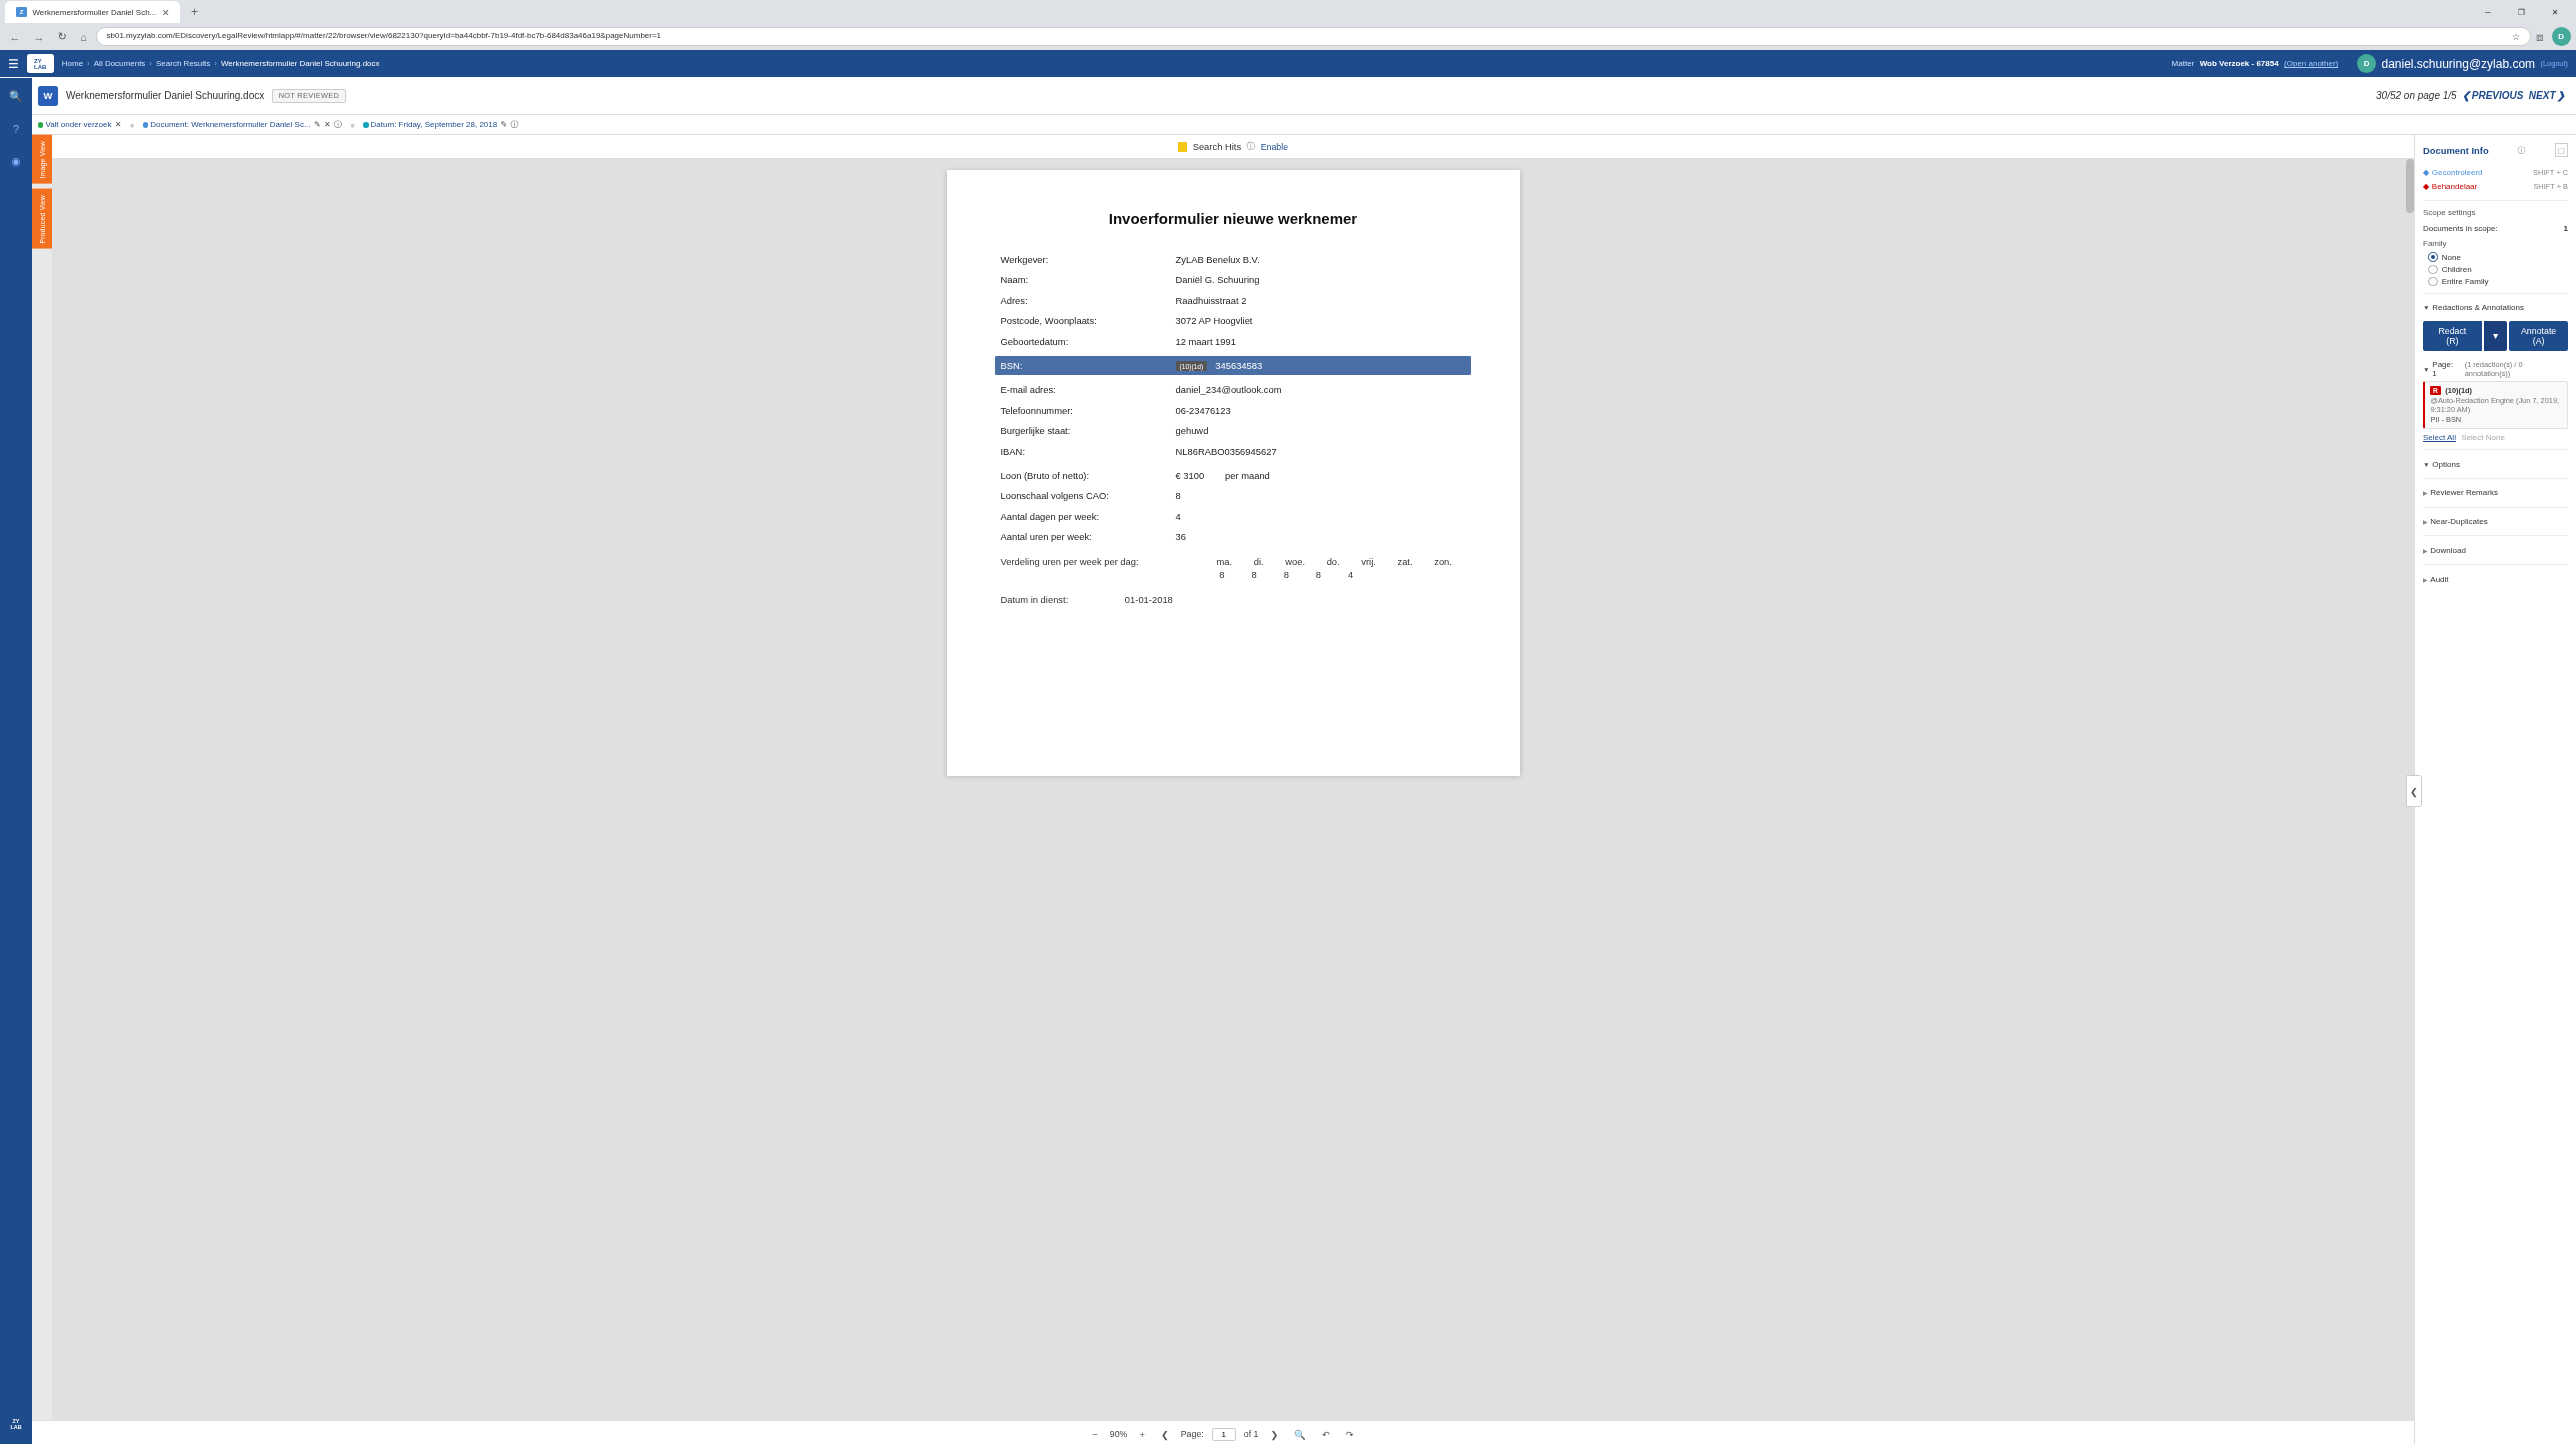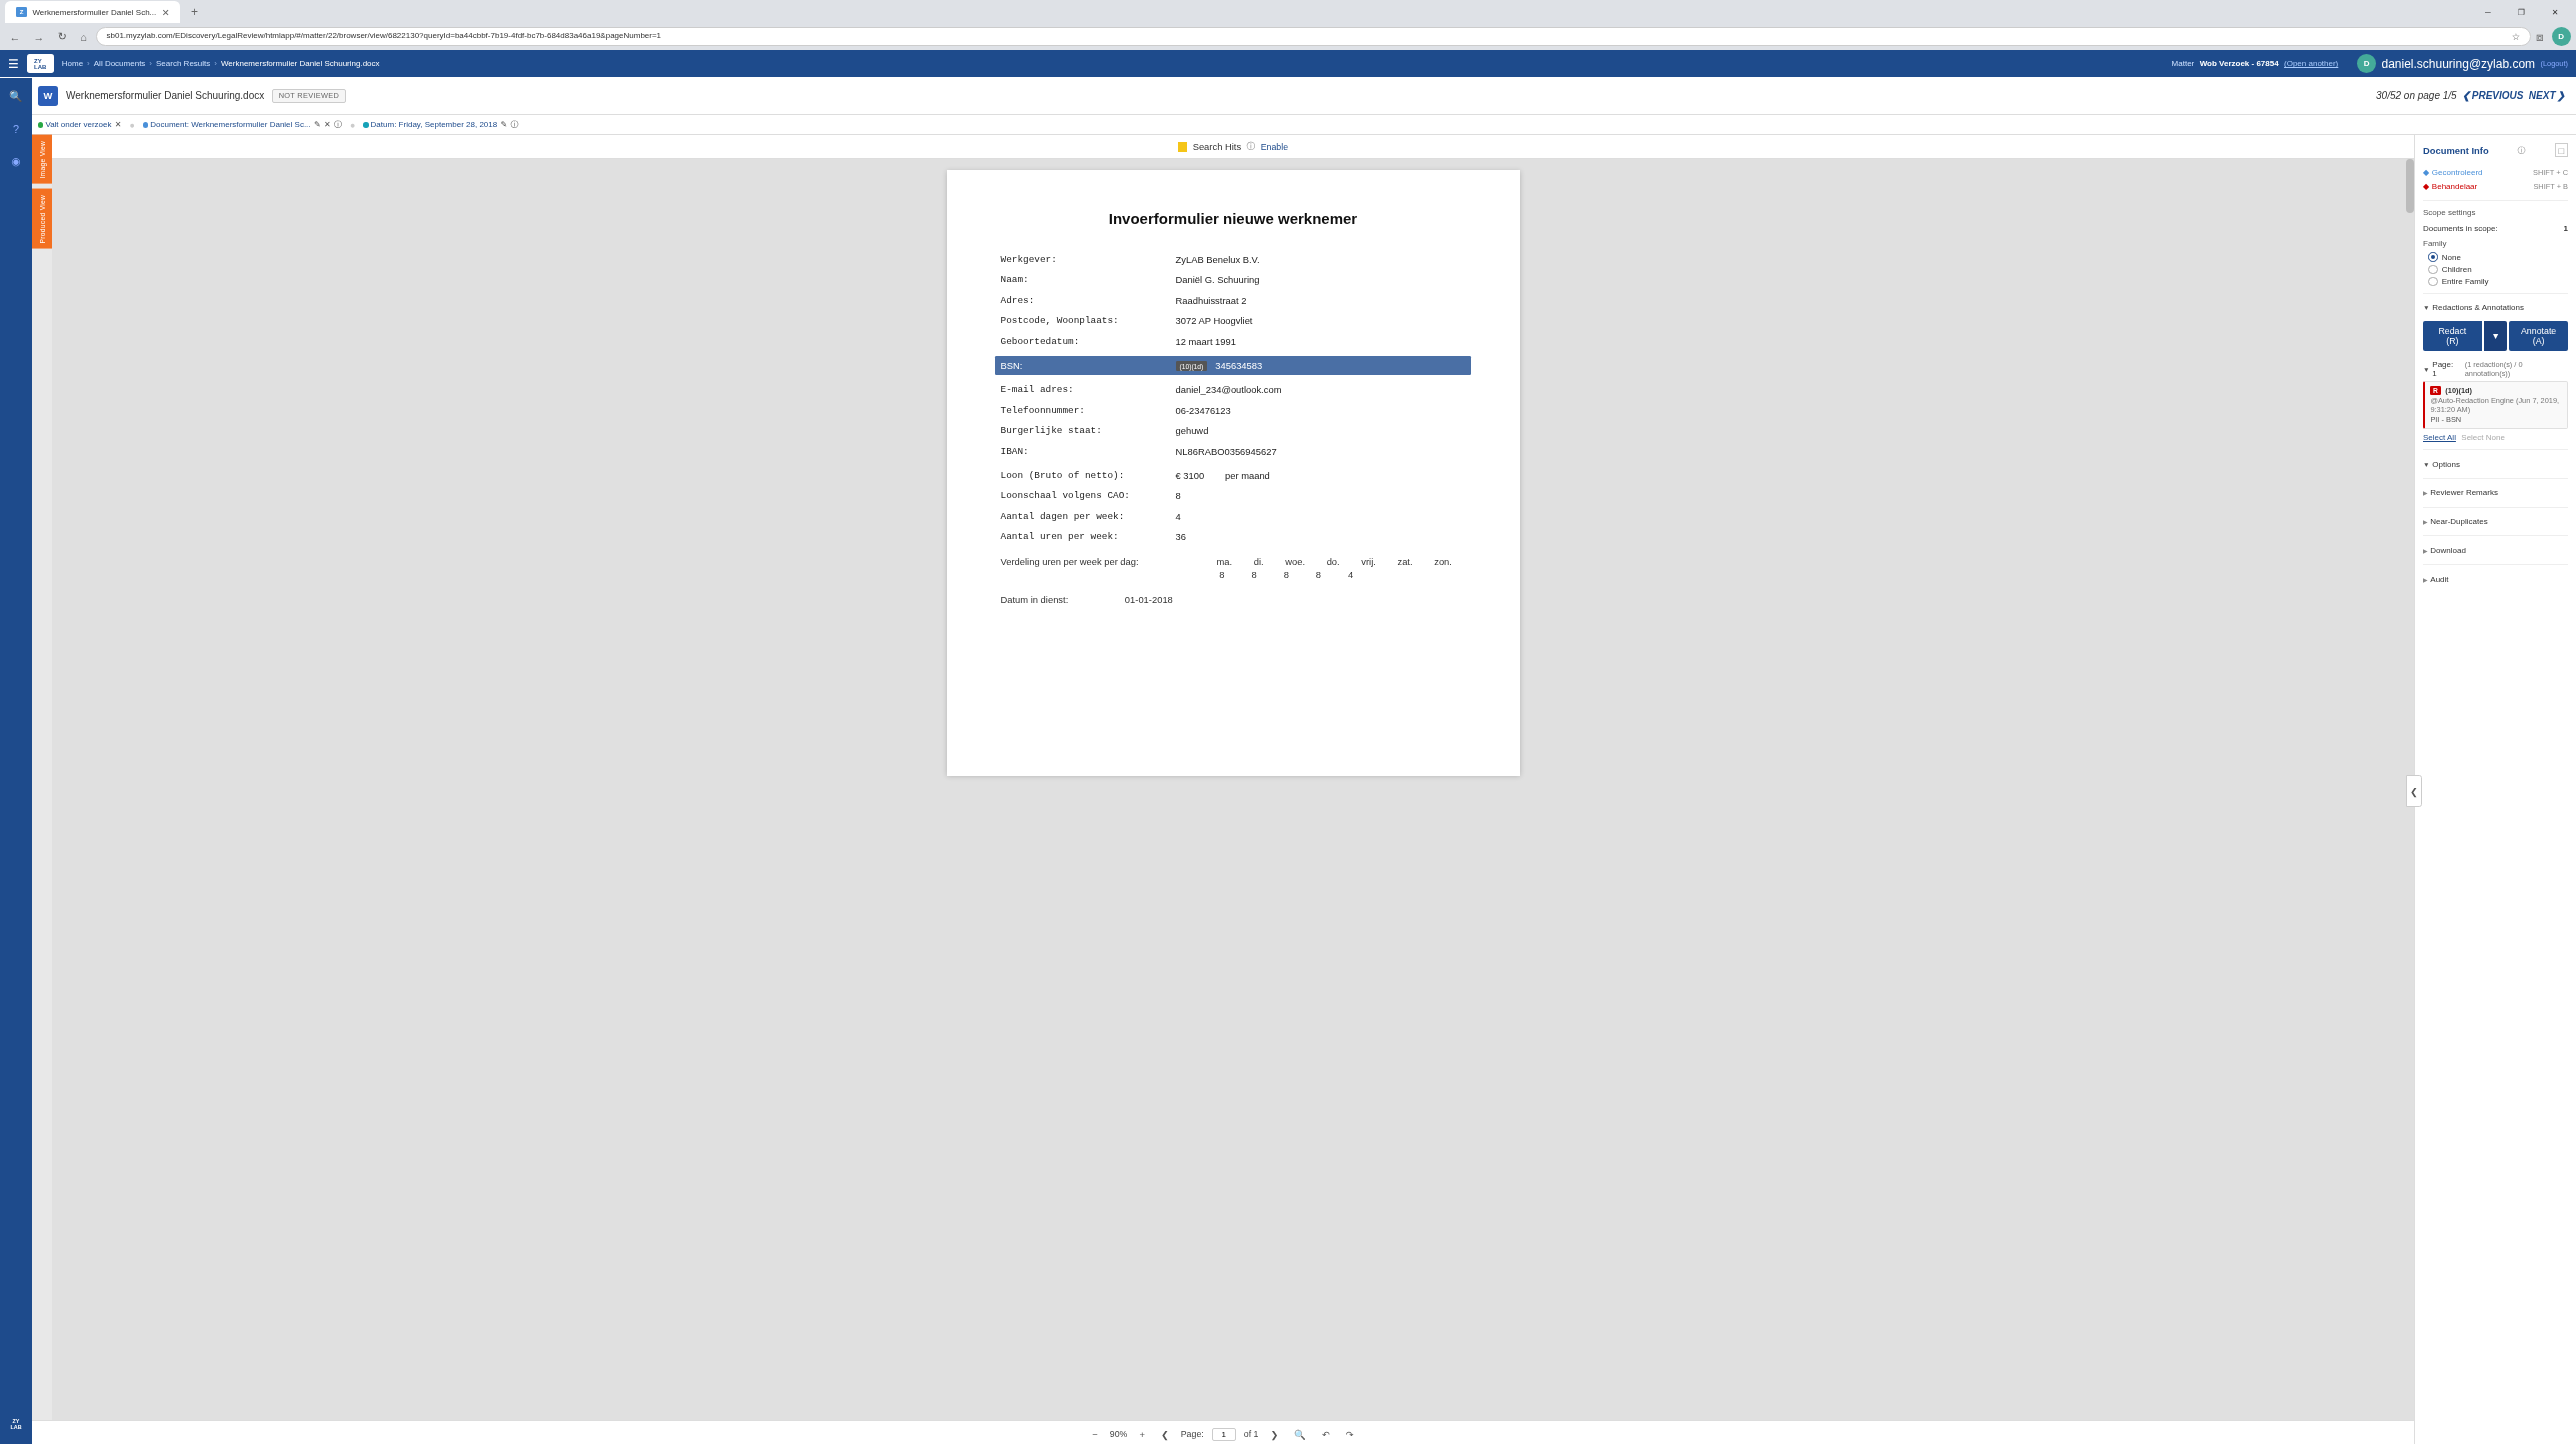--- a/index.html
+++ b/index.html
@@ -73,21 +73,21 @@
     .search-hit-marker { width: 9.4px; height: 9.4px; background: #f5c518; display: inline-block; }
     .search-hits-label { font-size: 9.4px; font-weight: 500; color: #333; }
     .search-hits-info { color: #888; font-size: 8.8px; cursor: pointer; }
     .enable-link { color: #1e4b8c; font-size: 8.8px; cursor: pointer; font-weight: 500; }
 
     
     .doc-content-wrapper { flex: 1; overflow-y: auto; margin-left: 20px; background: #e0e0e0; position: relative; }
     .doc-page { background: white; margin: 10.8px auto; width: 573px; padding: 40px 54px; box-shadow: 0 1.3px 5.4px rgba(0,0,0,0.2); min-height: 606px; position: relative; }
     .doc-page h1 { text-align: center; font-size: 15px; font-weight: bold; margin-bottom: 27px; color: #111; }
     .doc-field { display: flex; margin-bottom: 9.4px; font-size: 9.4px; }
-    .doc-field .label { width: 175px; color: #222; font-family: Liberation Mono, monospace; }
+    .doc-field .label { width: 175px; color: #222; }
     .doc-field .value { color: #222; }
 
     
     .page-toolbar { background: white; border-top: 0.7px solid #ddd; display: flex; align-items: center; justify-content: center; gap: 8px; padding: 4px 8px; font-size: 8.8px; color: #444; height: 27px; }
     .page-toolbar button { background: none; border: none; cursor: pointer; color: #555; font-size: 9.4px; padding: 1.3px 4px; }
     .page-toolbar input { width: 27px; text-align: center; border: 0.7px solid #ccc; border-radius: 2px; padding: 1.3px 2.7px; font-size: 8px; }
 
     
     .expand-arrow { position: absolute; right: -8px; top: 50%; transform: translateY(-50%); width: 16px; height: 32px; background: white; border: 0.7px solid #ccc; border-radius: 0 2.7px 2.7px 0; display: flex; align-items: center; justify-content: center; cursor: pointer; z-index: 10; color: #555; font-size: 9.4px; }
 

